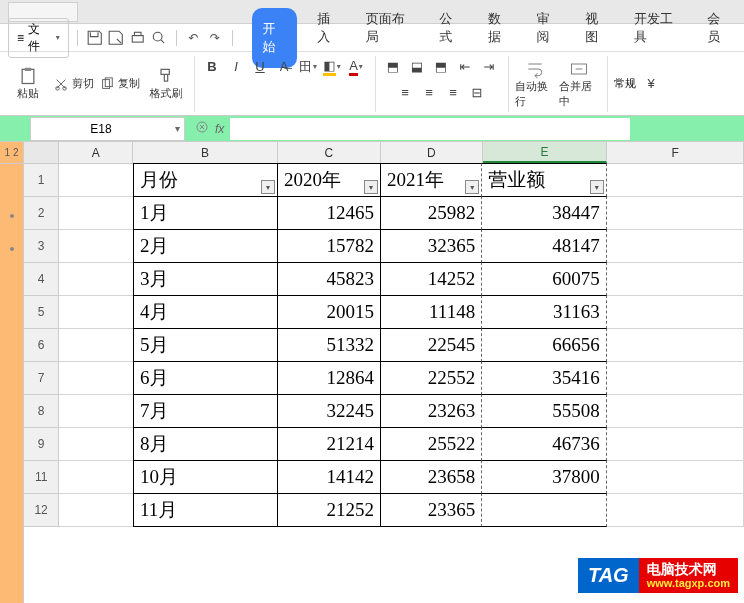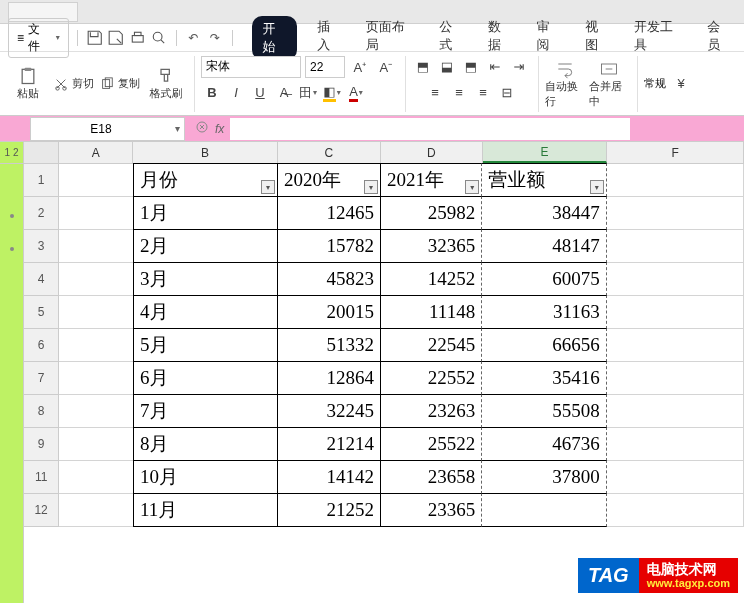--- a/index.html
+++ b/index.html
@@ -9,49 +9,49 @@
 .titlebar { height: 24px; background: #e8e8e8; border-bottom: 1px solid #d0d0d0; display: flex; align-items: center; padding: 0 8px; }
 .tab-placeholder { width: 70px; height: 20px; background: #f5f5f5; border: 1px solid #d0d0d0; margin-right: 4px; }
 
 
 .menubar { height: 28px; background: #fff; display: flex; align-items: center; padding: 0 8px; gap: 4px; border-bottom: 1px solid #e0e0e0; }
 .file-menu { display: flex; align-items: center; gap: 4px; padding: 2px 8px; border: 1px solid #ccc; border-radius: 3px; cursor: pointer; font-size: 12px; }
 .qat-icon { width: 18px; height: 18px; display: inline-flex; align-items: center; justify-content: center; color: #555; cursor: pointer; }
 .qat-sep { width: 1px; height: 16px; background: #ccc; margin: 0 4px; }
 .menu-tabs { display: flex; gap: 16px; margin-left: 12px; font-size: 13px; }
 .menu-tab { cursor: pointer; color: #333; padding: 2px 4px; }
-.menu-tab.active { background: #0f172a; color: #fff; border-radius: 10px; padding: 4px 10px; }
+.menu-tab.active { background: #3b82f6; color: #fff; border-radius: 10px; padding: 12px 10px; }
 
 
 .ribbon { height: 64px; background: #fff; border-bottom: 1px solid #ccc; display: flex; align-items: center; padding: 4px 8px; gap: 6px; overflow: hidden; }
 .ribbon-group { display: flex; align-items: center; gap: 4px; padding-right: 8px; border-right: 1px solid #e0e0e0; height: 56px; }
 .big-btn { display: flex; flex-direction: column; align-items: center; justify-content: center; width: 40px; height: 54px; cursor: pointer; font-size: 11px; color: #333; }
 .big-btn svg { width: 20px; height: 20px; }
 .small-btns { display: flex; flex-direction: row; gap: 2px; }
 .small-btn { display: flex; align-items: center; gap: 4px; font-size: 11px; cursor: pointer; color: #333; padding: 1px 2px; }
 .small-btn svg { width: 14px; height: 14px; }
 .font-row { display: flex; align-items: center; gap: 4px; }
 .font-select { border: 1px solid #ccc; height: 22px; font-size: 12px; padding: 0 4px; background: #fff; }
 .font-name { width: 100px; }
 .font-size-sel { width: 40px; }
 .icon-btn { width: 22px; height: 22px; display: inline-flex; align-items: center; justify-content: center; border: 1px solid transparent; cursor: pointer; color: #444; font-size: 13px; }
 .icon-row { display: flex; gap: 2px; }
 .dropdown-arrow { font-size: 8px; color: #666; margin-left: 1px; }
 
 
-.namebar { height: 26px; display: flex; align-items: center; border-bottom: 1px solid #ccc; background: #f9a8d4; }
+.namebar { height: 26px; display: flex; align-items: center; border-bottom: 1px solid #ccc; background: #86efac; }
 .namebox { width: 155px; height: 24px; border: 1px solid #ccc; margin-left: 30px; display: flex; align-items: center; justify-content: center; font-size: 12px; background: #fff; }
 .namebox-arrow { margin-left: auto; padding: 0 4px; color: #666; font-size: 10px; }
 .fx-area { display: flex; align-items: center; margin-left: 10px; gap: 6px; }
 .fx-icon { color: #666; cursor: pointer; }
 .formula-input { border: none; outline: none; width: 400px; height: 22px; padding: 0 4px; }
 
 
 .grid-wrap { display: flex; height: calc(603px - 24px - 28px - 64px - 26px); }
-.outline-gutter { width: 24px; background: #bef264; border-right: 1px solid #ccc; position: relative; }
+.outline-gutter { width: 24px; background: #fdba74; border-right: 1px solid #ccc; position: relative; }
 .outline-header { height: 22px; border-bottom: 1px solid #ccc; display: flex; align-items: center; justify-content: center; font-size: 10px; color: #555; gap: 2px; }
 .outline-dot { position: absolute; left: 10px; width: 4px; height: 4px; background: #888; border-radius: 50%; }
 
 .sheet { flex: 1; overflow: hidden; position: relative; }
 .colheaders { display: flex; height: 22px; background: #f0f0f0; border-bottom: 1px solid #ccc; }
 .corner { width: 36px; border-right: 1px solid #ccc; background: #e8e8e8; }
 .colh { border-right: 1px solid #ccc; display: flex; align-items: center; justify-content: center; font-size: 12px; color: #333; background: #f0f0f0; }
 .colh.sel { background: #d8e8d8; color: #2a7a3a; border-bottom: 2px solid #22863a; }
 
 .rows { }
@@ -161,26 +161,20 @@
     </div>
     <div class="big-btn">
       <svg viewBox="0 0 24 24">
           <path d="M6 4h10v6H6z M10 10v8h4v-8" fill="none" stroke="#666" stroke-width="1.5"></path>
         </svg>
       <span>格式刷</span>
     </div>
   </div>
 
   <div class="ribbon-group" style="flex-direction:column;gap:4px;align-items:flex-start">
-    <div class="font-row">
-      <input class="font-select font-name" value="宋体" style="">
-      <input class="font-select font-size-sel" value="22" style="">
-      <span class="icon-btn">A⁺</span>
-      <span class="icon-btn">A⁻</span>
-    </div>
     <div class="icon-row">
       <span class="icon-btn" style="font-weight:bold">B</span>
       <span class="icon-btn" style="font-style:italic">I</span>
       <span class="icon-btn" style="text-decoration:underline">U</span>
       <span class="icon-btn">A̶</span>
       <span class="icon-btn">田<span class="dropdown-arrow">▾</span></span>
       <span class="icon-btn">
           <span style="border-bottom:3px solid #ffc000">◧</span>
           <span class="dropdown-arrow">▾</span>
         </span>

